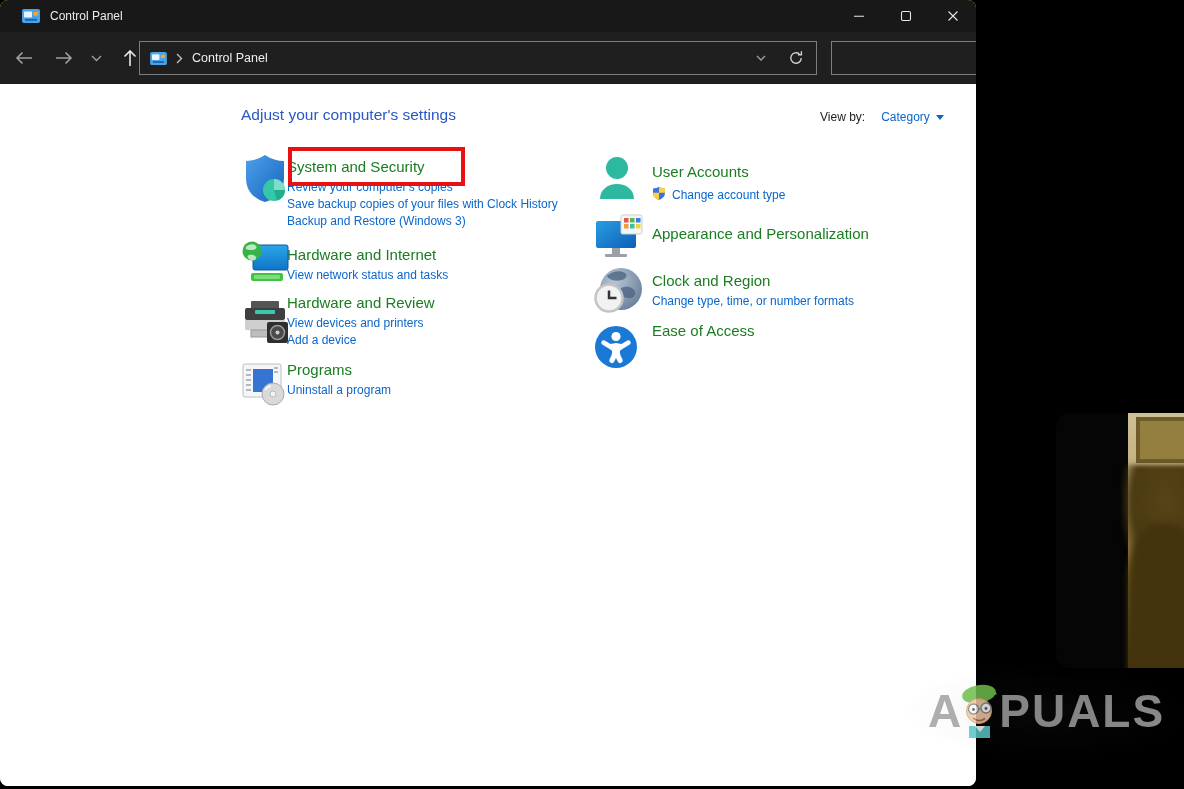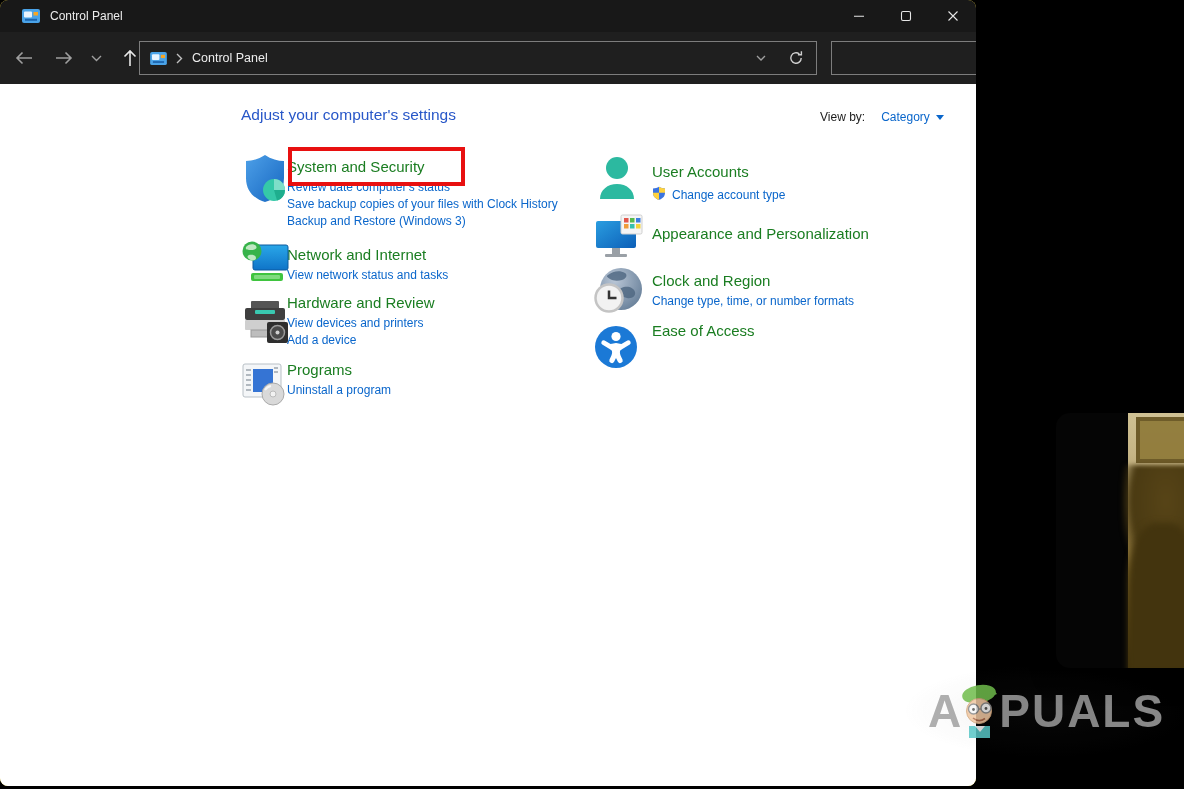--- a/index.html
+++ b/index.html
@@ -275,21 +275,21 @@
             </defs>
           <path d="M24 3C30 7 37 9 43 9v17c0 14-9 21-19 24C14 47 5 40 5 26V9c6 0 13-2 19-6z" fill="url(#gsh)"></path>
           <circle cx="33" cy="38" r="11" fill="#35c8a8"></circle>
           <path d="M33 27a11 11 0 0 1 11 11H33z" fill="#7fdec9"></path>
           <path d="M44 38a11 11 0 0 1-8 10.6L33 38z" fill="#1fae8e"></path>
         </svg>
       </span>
       <div class="cat-body">
         <span class="cat-title">System and Security</span>
         <div class="cat-links">
-          <span class="cat-link">Review date computer's status</span>
+          <span class="cat-link">Review your computer's copies</span>
           <span class="cat-link">Save backup copies of your files with Clock History</span>
           <span class="cat-link">Backup and Restore (Windows 3)</span>
         </div>
       </div>
     </div>
 
     <div class="cat cat-ni">
       <span class="cat-icon">
         <svg width="50" height="46" viewBox="0 0 50 46">
           <defs>
@@ -299,21 +299,21 @@
               </linearGradient>
             </defs>
           <rect x="12" y="5" width="35" height="25" rx="2" fill="url(#gmon)" stroke="#0c5a9e"></rect>
           <rect x="10" y="33" width="32" height="8" rx="2" fill="#3fc43f"></rect>
           <rect x="13" y="35" width="26" height="4" rx="1" fill="#7fdb7f"></rect>
           <circle cx="11" cy="11" r="9.5" fill="#37b34a"></circle>
           <path d="M5 7c2-3 8-4 10-1s-2 4-5 4-6 0-5-3zM8 15c3-1 7 0 7 3s-5 3-7 1-2-3 0-4z" fill="#bfe8c2"></path>
         </svg>
       </span>
       <div class="cat-body">
-        <span class="cat-title">Network and Internet</span>
+        <span class="cat-title">Hardware and Internet</span>
         <div class="cat-links">
           <span class="cat-link">View network status and tasks</span>
         </div>
       </div>
     </div>
 
     <div class="cat cat-hs">
       <span class="cat-icon">
         <svg width="50" height="44" viewBox="0 0 50 44">
           <rect x="10" y="2" width="28" height="8" rx="1" fill="#555"></rect>

